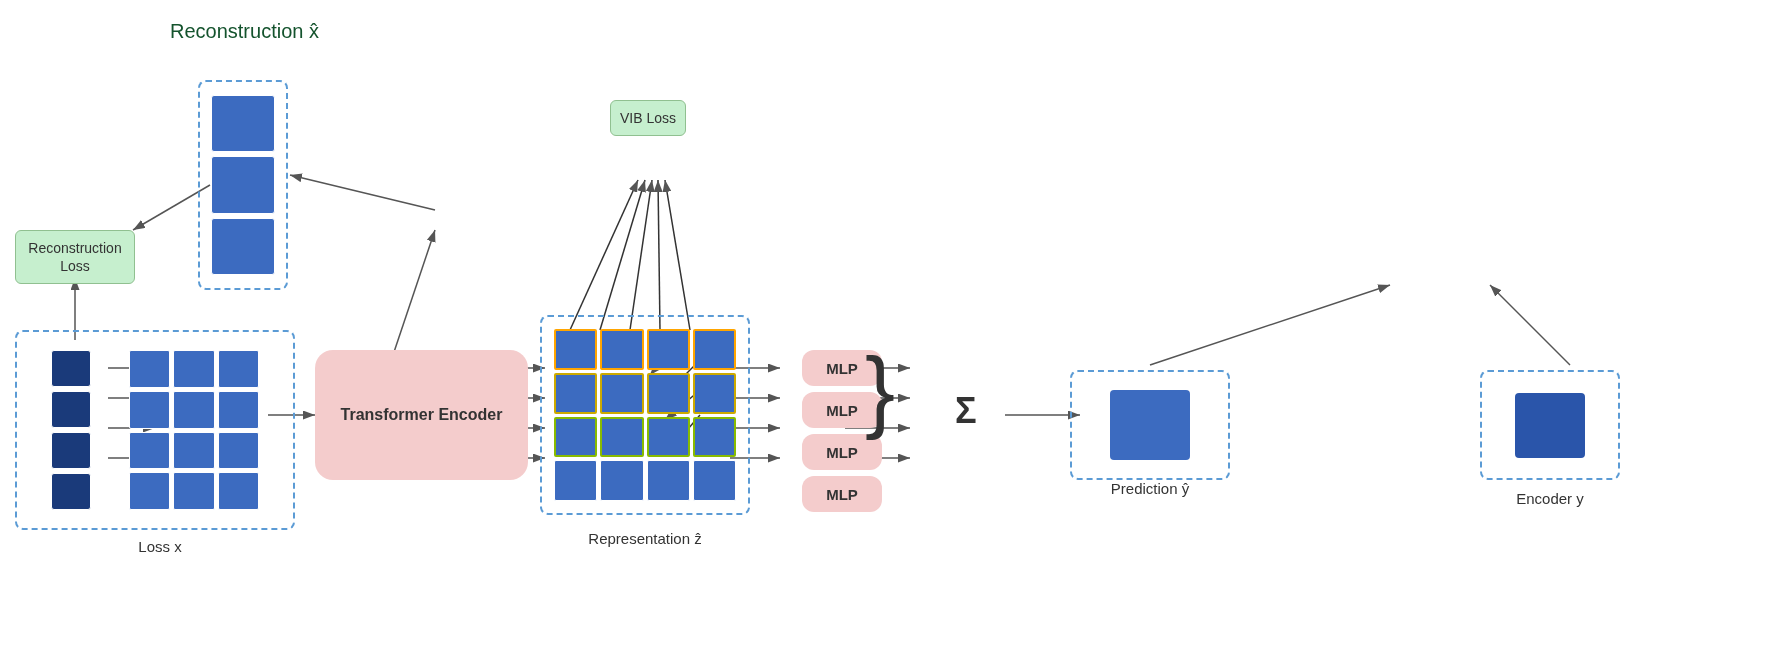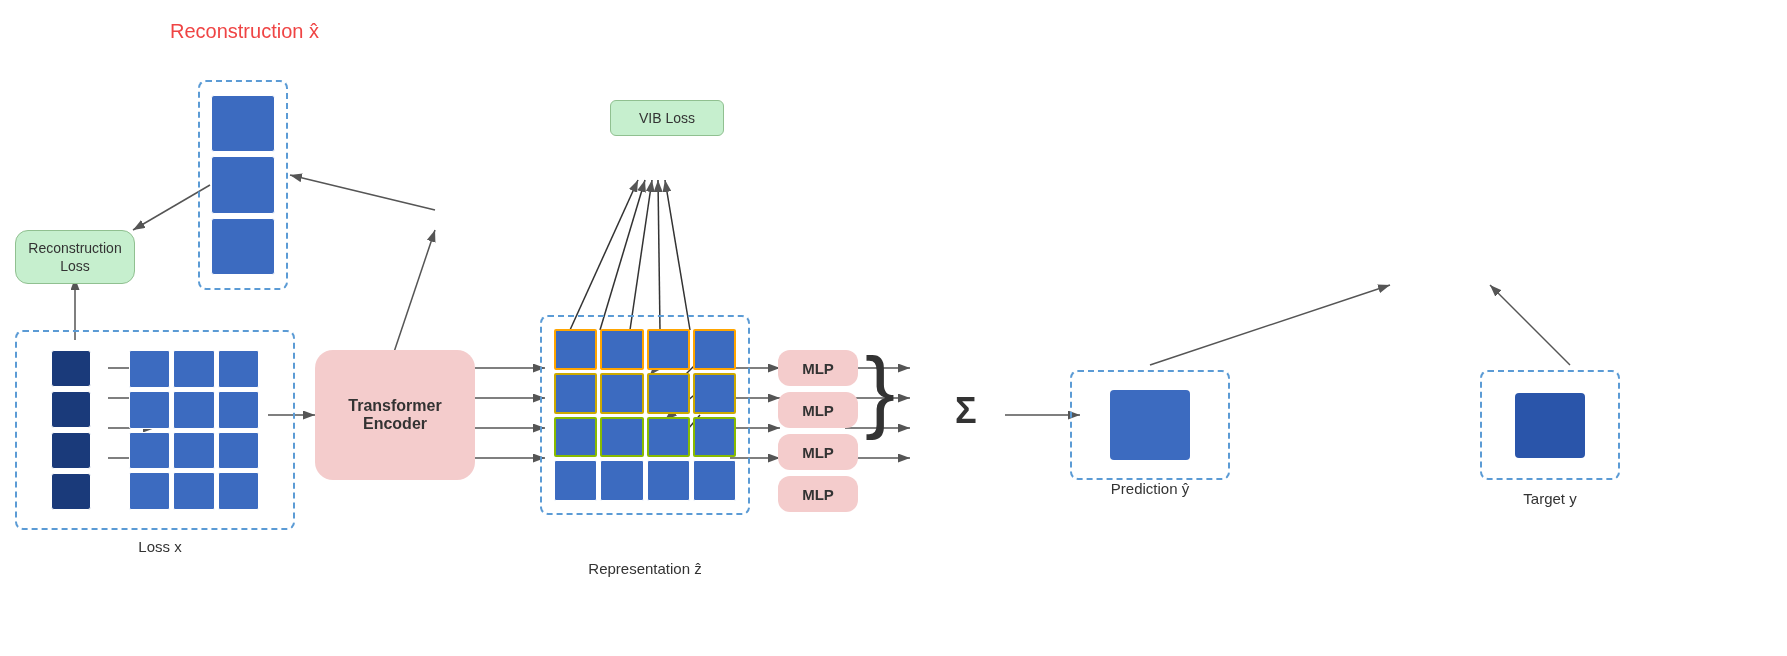--- a/index.html
+++ b/index.html
@@ -58,20 +58,21 @@
     .mlp-box {
       position: absolute;
       background: #F4CCCC;
       border-radius: 12px;
       display: flex;
       align-items: center;
       justify-content: center;
       font-weight: bold;
       font-size: 15px;
       color: #333;
+      margin-left: 24px;
     }
 
     
     .grid-cell {
       background: #3C6BC0;
       border: 1.5px solid #fff;
     }
 
     
     .dark-cell {
@@ -114,21 +115,21 @@
       position: absolute;
       font-size: 36px;
       color: #333;
       font-weight: bold;
     }
 
     
     .top-label {
       position: absolute;
       font-size: 18px;
-      color: #ef4444;
+      color: #14532d;
       text-align: center;
     }
 
     
     .single-square {
       position: absolute;
       background: #3C6BC0;
       border-radius: 4px;
     }
 
@@ -197,41 +198,41 @@
     <line x1="1005" y1="415" x2="1080" y2="415" stroke="#555" stroke-width="1.5" marker-end="url(#arrowhead)"></line>
 
     <line x1="1150" y1="365" x2="1390" y2="285" stroke="#555" stroke-width="1.5" marker-end="url(#arrowhead)"></line>
 
     <line x1="1570" y1="365" x2="1490" y2="285" stroke="#555" stroke-width="1.5" marker-end="url(#arrowhead)"></line>
 
   </svg>
 
   <div class="top-label" style="left: 170px; top: 20px; font-size: 20px;">Reconstruction x̂</div>
 
-  <div class="green-box" style="left: 15px; top: 230px; width: 120px; padding: 8px 6px; border-radius: 13px;">
+  <div class="green-box" style="left: 15px; top: 230px; width: 120px; padding: 8px 6px;">
     <span>Reconstruction
 Loss</span>
   </div>
 
-  <div class="green-box" style="left: 610px; top: 100px; width: 114px; padding: 8px 6px; text-align: center;">
+  <div class="green-box" style="left: 610px; top: 100px; width: 76px; padding: 8px 6px; text-align: center;">
     <span>VIB
 Loss</span>
   </div>
 
 
   <div class="dashed-box" style="left: 198px; top: 80px; width: 90px; height: 210px; display: flex; align-items: center; justify-content: center;">
     <div class="grid-1x3" style="width: 64px; height: 180px;">
       <div class="grid-cell" style="border-radius:3px;"></div>
       <div class="grid-cell" style="border-radius:3px;"></div>
       <div class="grid-cell" style="border-radius:3px;"></div>
     </div>
   </div>
 
 
-  <div class="pink-box" style="left: 315px; top: 350px; width: 160px; height: 130px; text-align: center;">
+  <div class="pink-box" style="left: 315px; top: 350px; width: 213px; height: 130px; text-align: center;">
     <span>Transformer
 Encoder</span>
   </div>
 
   <div class="dashed-box" style="left: 15px; top: 330px; width: 280px; height: 200px; display: flex; align-items: center; justify-content: space-around; padding: 15px;">
 
     <div class="grid-1x4" style="width: 40px; height: 160px;">
       <div class="dark-cell" style="border-radius:3px;"></div>
       <div class="dark-cell" style="border-radius:3px;"></div>
       <div class="dark-cell" style="border-radius:3px;"></div>
@@ -275,21 +276,21 @@
       <div class="grid-cell" style="border-radius:2px; border: 2px solid #88BB00;"></div>
       <div class="grid-cell" style="border-radius:2px; border: 2px solid #88BB00;"></div>
 
       <div class="grid-cell" style="border-radius:2px;"></div>
       <div class="grid-cell" style="border-radius:2px;"></div>
       <div class="grid-cell" style="border-radius:2px;"></div>
       <div class="grid-cell" style="border-radius:2px;"></div>
     </div>
   </div>
 
-  <div class="diagram-label" style="left: 530px; top: 530px; width: 230px; margin-top: 30px;">Representation ẑ</div>
+  <div class="diagram-label" style="left: 530px; top: 530px; width: 230px;">Representation ẑ</div>
 
   <div class="mlp-box" style="left: 778px; top: 350px; width: 80px; height: 36px;">
     <span>MLP</span>
   </div>
   <div class="mlp-box" style="left: 778px; top: 392px; width: 80px; height: 36px;">
     <span>MLP</span>
   </div>
   <div class="mlp-box" style="left: 778px; top: 434px; width: 80px; height: 36px;">
     <span>MLP</span>
   </div>
@@ -306,15 +307,15 @@
   <div class="dashed-box" style="left: 1070px; top: 370px; width: 160px; height: 110px; display: flex; align-items: center; justify-content: center;">
     <div class="single-square" style="position:relative; width: 80px; height: 70px; border-radius:4px;"></div>
   </div>
 
   <div class="diagram-label" style="left: 1060px; top: 480px; width: 180px;">Prediction ŷ</div>
 
   <div class="dashed-box" style="left: 1480px; top: 370px; width: 140px; height: 110px; display: flex; align-items: center; justify-content: center;">
     <div class="single-square" style="position:relative; width: 70px; height: 65px; border-radius:4px; background:#2A55AA;"></div>
   </div>
 
-  <div class="diagram-label" style="left: 1480px; top: 490px; width: 140px;">Target y</div>
+  <div class="diagram-label" style="left: 1480px; top: 490px; width: 140px;">Encoder y</div>
 
 </div>
 
 </body></html>

